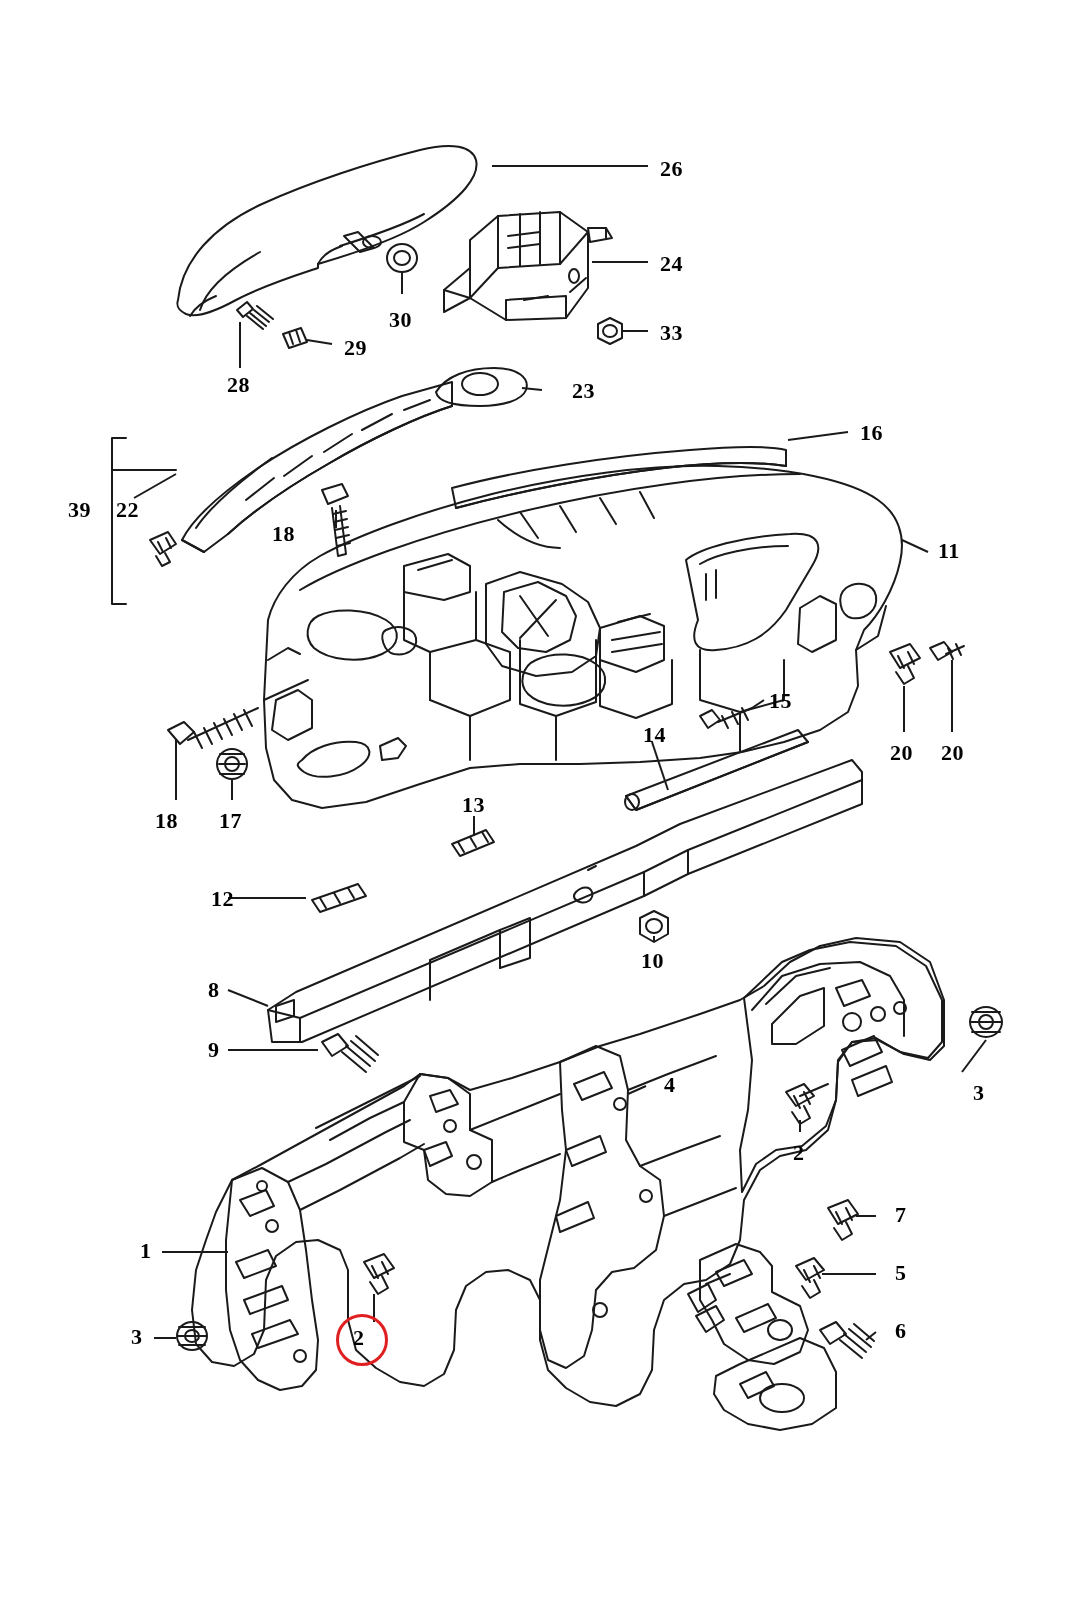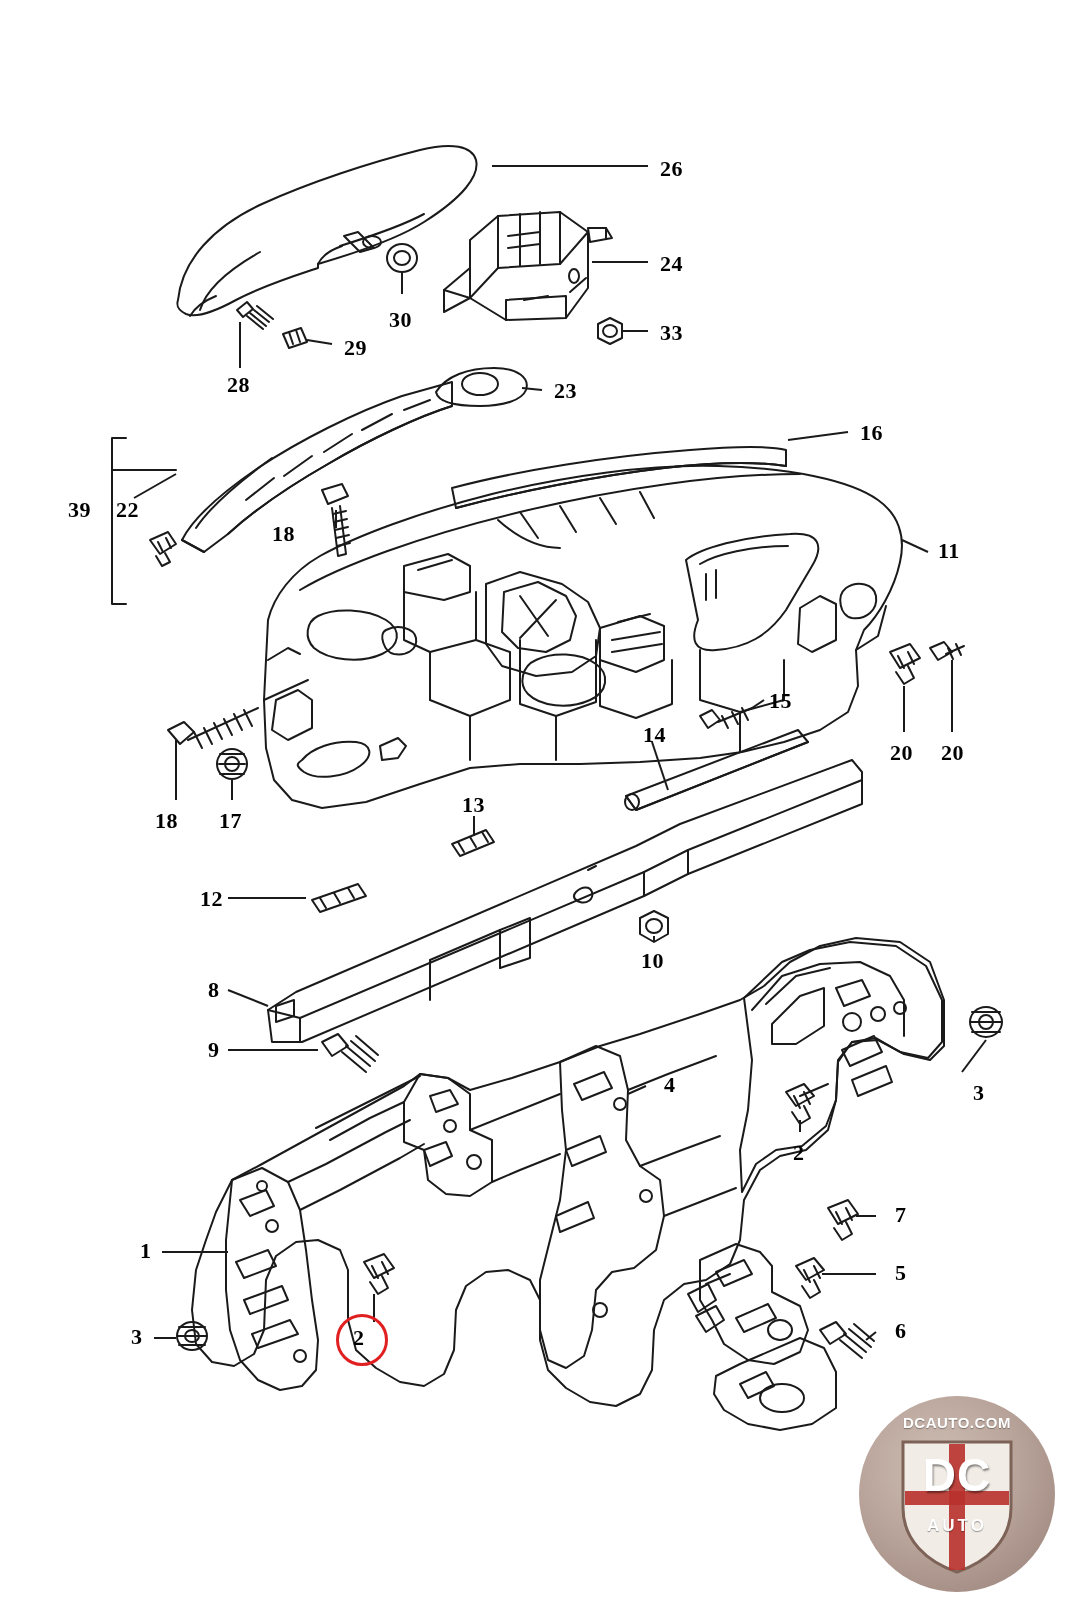--- a/index.html
+++ b/index.html
@@ -421,52 +421,41 @@
   </svg>
 
   <div class="highlight-ring" style="left:336px; top:1314px;"></div>
 
   <div class="callout" style="left:660px; top:156px;"><span>26</span></div>
   <div class="callout" style="left:660px; top:251px;"><span>24</span></div>
   <div class="callout" style="left:660px; top:320px;"><span>33</span></div>
   <div class="callout" style="left:389px; top:307px;"><span>30</span></div>
   <div class="callout" style="left:344px; top:335px;"><span>29</span></div>
   <div class="callout" style="left:227px; top:372px;"><span>28</span></div>
-  <div class="callout" style="left:554px; top:378px;"><span>23</span></div>
+  <div class="callout" style="left:572px; top:378px;"><span>23</span></div>
   <div class="callout" style="left:860px; top:420px;"><span>16</span></div>
   <div class="callout" style="left:68px; top:497px;"><span>39</span></div>
   <div class="callout" style="left:116px; top:497px;"><span>22</span></div>
   <div class="callout" style="left:272px; top:521px;"><span>18</span></div>
   <div class="callout" style="left:938px; top:538px;"><span>11</span></div>
   <div class="callout" style="left:769px; top:688px;"><span>15</span></div>
   <div class="callout" style="left:890px; top:740px;"><span>20</span></div>
   <div class="callout" style="left:941px; top:740px;"><span>20</span></div>
   <div class="callout" style="left:643px; top:722px;"><span>14</span></div>
   <div class="callout" style="left:462px; top:792px;text-align:right;"><span>13</span></div>
   <div class="callout" style="left:155px; top:808px;"><span>18</span></div>
   <div class="callout" style="left:219px; top:808px;text-align:center;"><span>17</span></div>
-  <div class="callout" style="left:200px; top:886px;"><span>12</span></div>
+  <div class="callout" style="left:211px; top:886px;"><span>12</span></div>
   <div class="callout" style="left:641px; top:948px;"><span>10</span></div>
   <div class="callout" style="left:208px; top:977px;"><span>8</span></div>
   <div class="callout" style="left:208px; top:1037px;"><span>9</span></div>
   <div class="callout" style="left:973px; top:1080px;"><span>3</span></div>
   <div class="callout" style="left:664px; top:1072px;"><span>4</span></div>
   <div class="callout" style="left:793px; top:1140px;"><span>2</span></div>
   <div class="callout" style="left:140px; top:1238px;"><span>1</span></div>
   <div class="callout" style="left:895px; top:1202px;"><span>7</span></div>
   <div class="callout" style="left:895px; top:1260px;"><span>5</span></div>
   <div class="callout" style="left:895px; top:1318px;"><span>6</span></div>
   <div class="callout" style="left:131px; top:1324px;"><span>3</span></div>
   <div class="callout highlighted" style="left:353px; top:1325px;"><span>2</span></div>
 
-  <div id="watermark">
-    <div class="wm-circle"></div>
-    <div class="wm-top-text">DCAUTO.COM</div>
-    <svg class="wm-shield" viewBox="0 0 120 140">
-      <path d="M6 6 L114 6 L114 72 C114 104 90 126 60 136 C30 126 6 104 6 72 Z" fill="#f2ece6" stroke="#7d6257" stroke-width="3"></path>
-      <path d="M60 8 L60 134" stroke="#b9312c" stroke-width="16" opacity="0.9"></path>
-      <path d="M8 62 L112 62" stroke="#b9312c" stroke-width="14" opacity="0.9"></path>
-    </svg>
-    <div class="wm-dc">DC</div>
-    <div class="wm-auto">AUTO</div>
-  </div>
 
 </div>
 
 </body></html>

